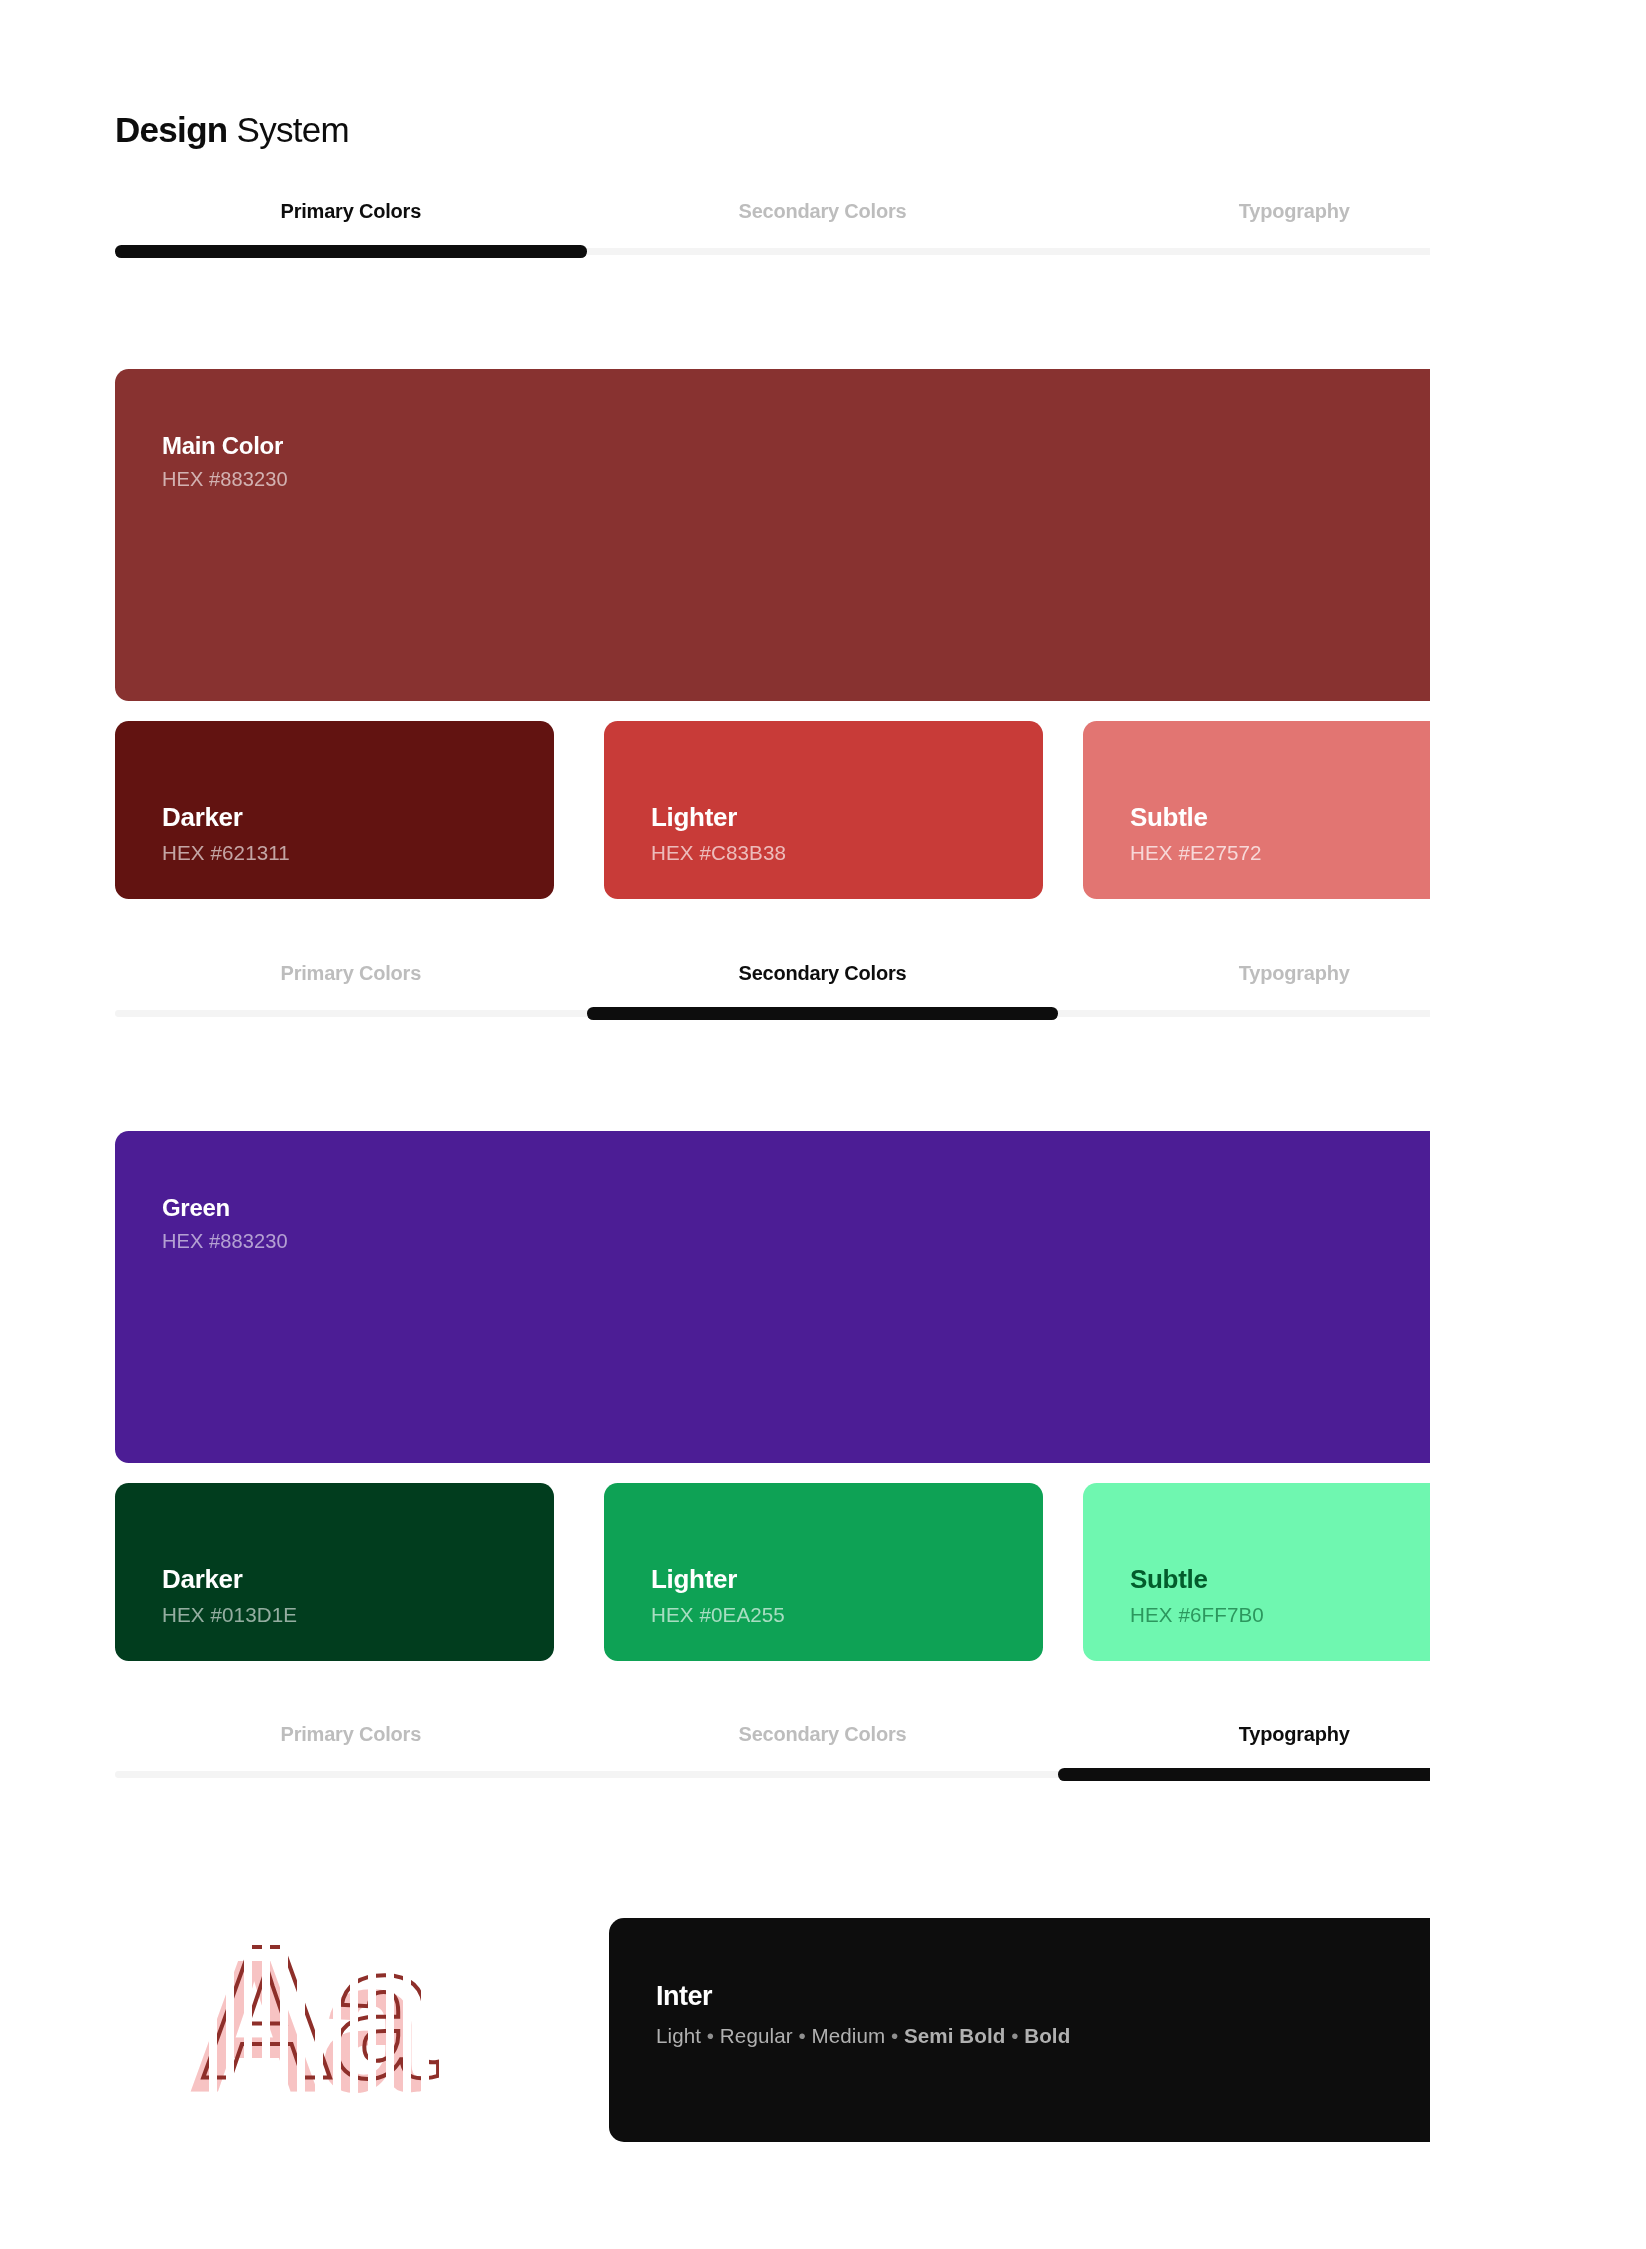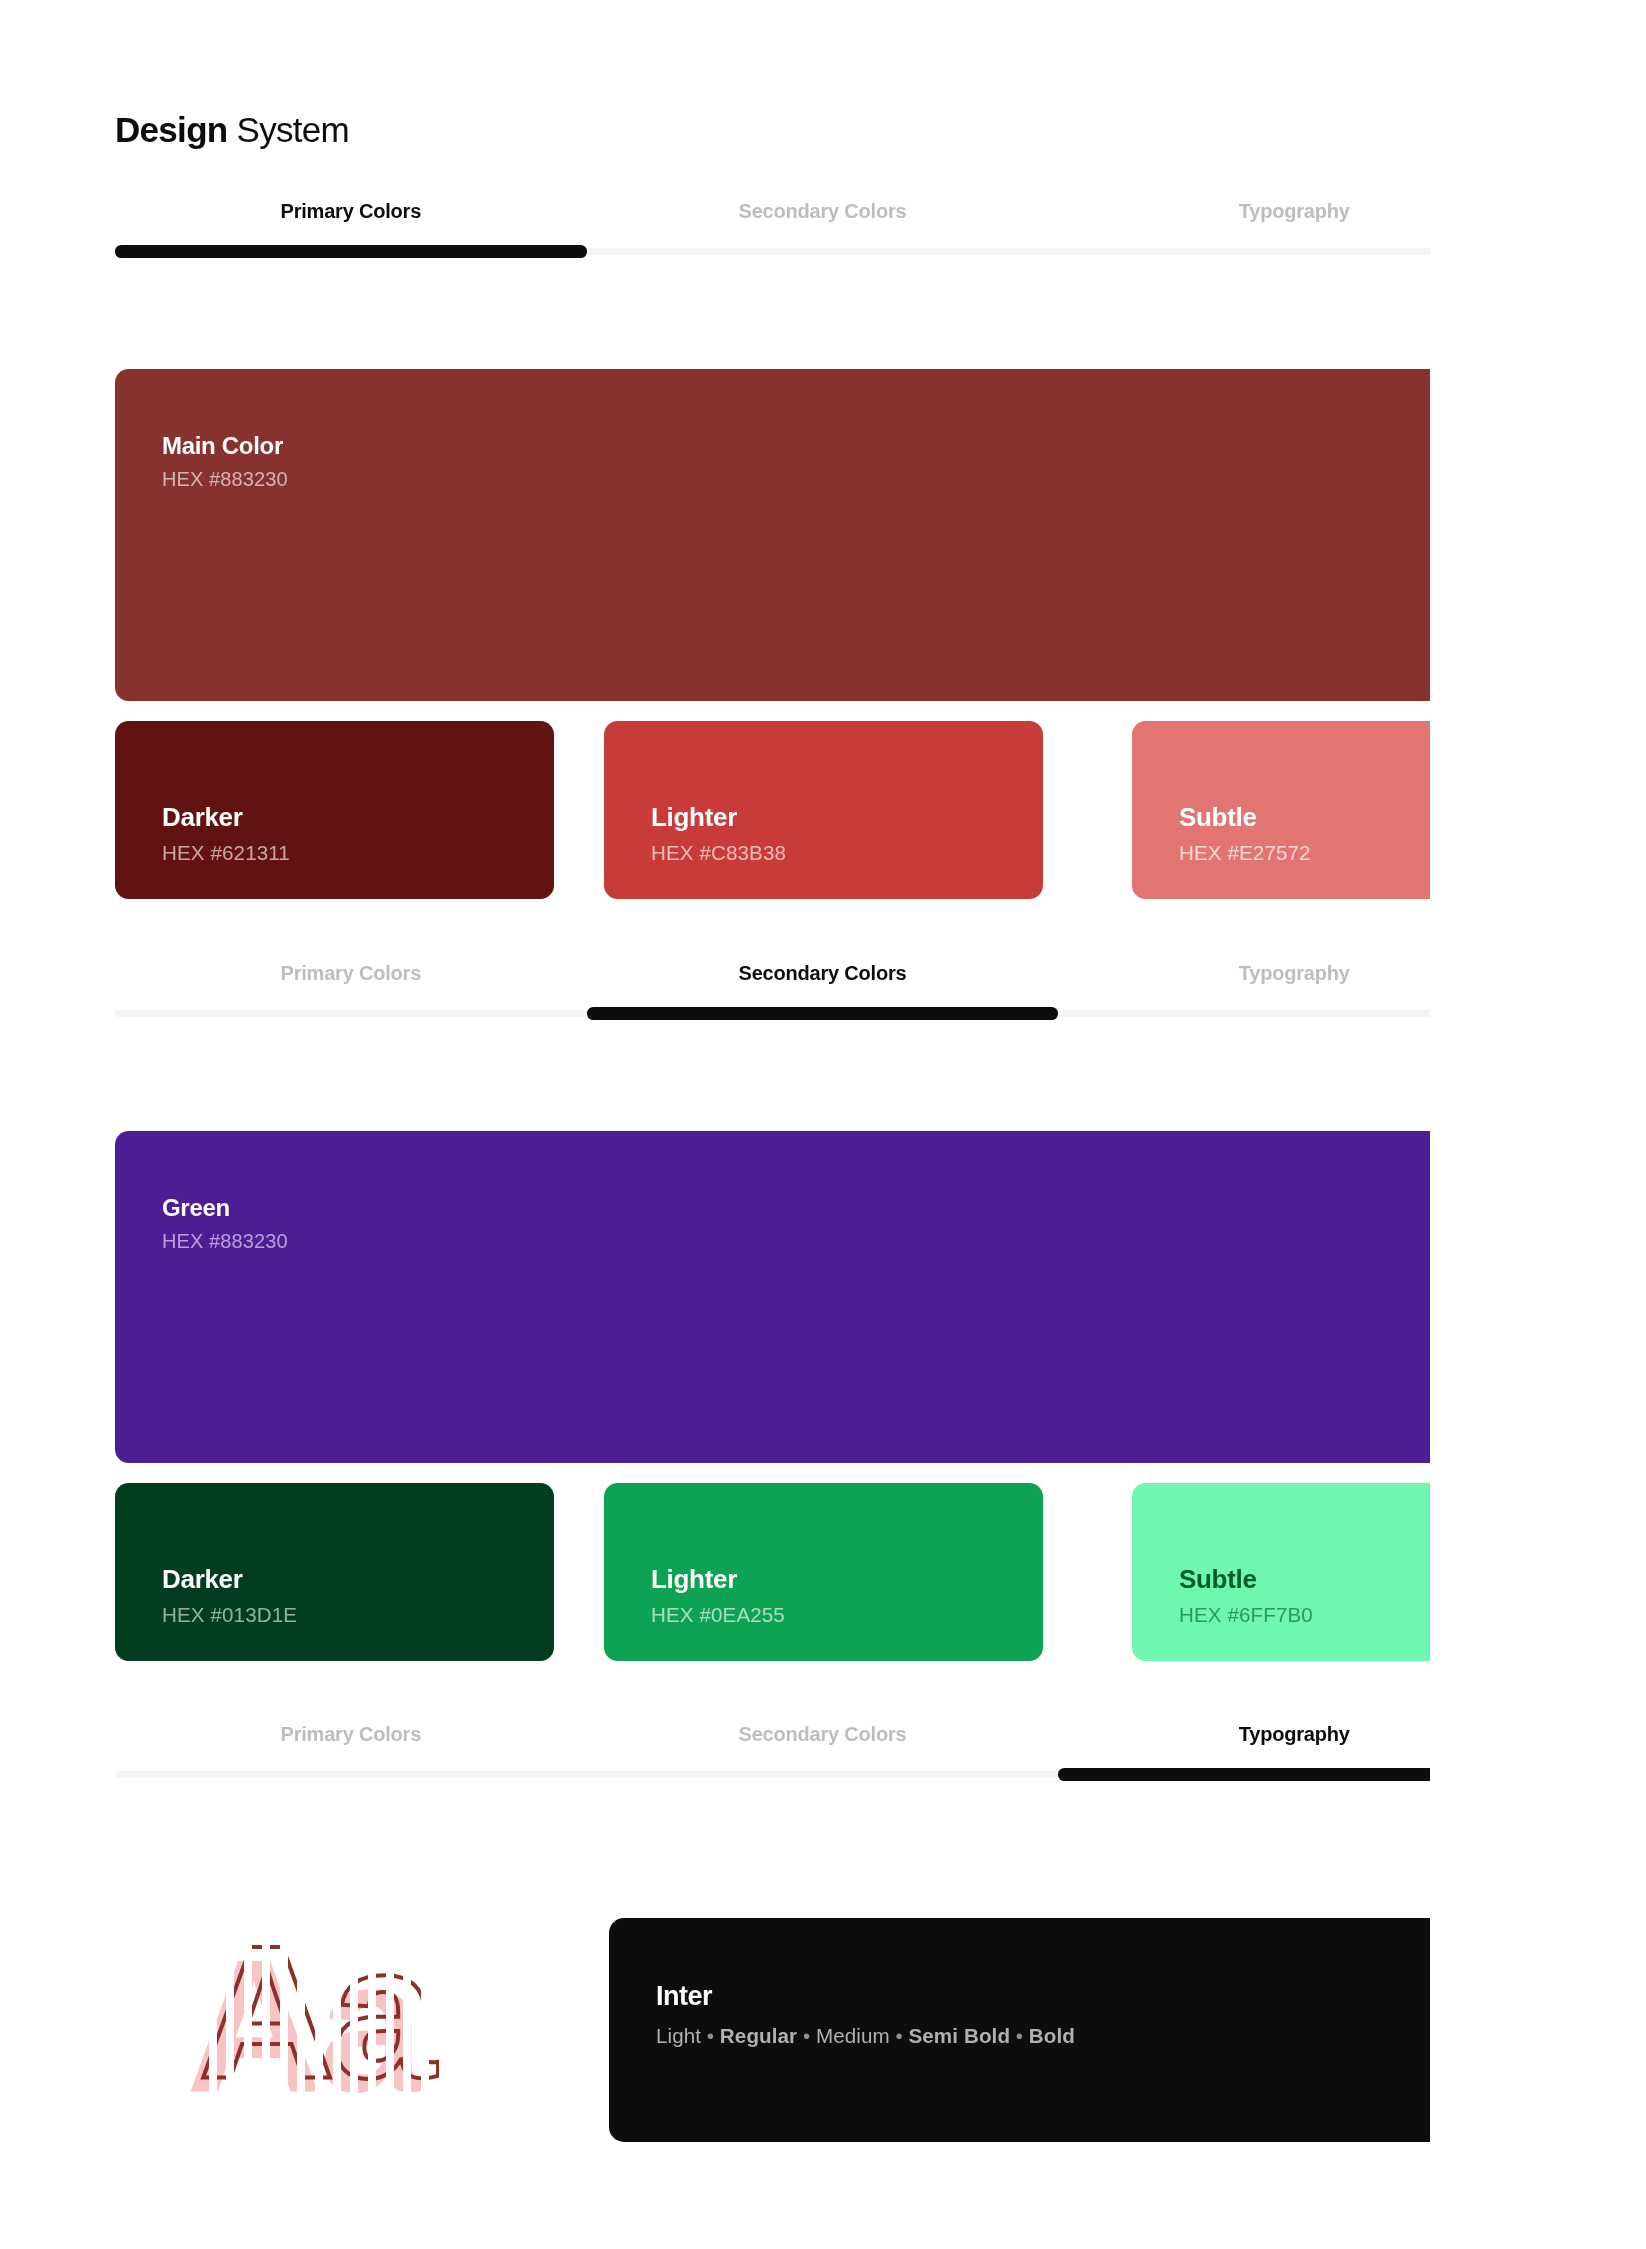--- a/index.html
+++ b/index.html
@@ -120,21 +120,21 @@
   .swatch.hero .sw-inner { left: 47px; top: 64px; }
   .swatch.hero .sw-name  { font-size: 24px; }
 
   
   .swatch.small { width: 439px; height: 178px; }
   .swatch.small .sw-inner { left: 47px; bottom: 34px; top: auto; }
   .swatch.small .sw-name { font-size: 26px; }
   .swatch.small .sw-hex  { font-size: 20.6px; margin-top: 11.4px; }
   .swatch.col-0 { left: 115px; }
   .swatch.col-1 { left: 604px; }
-  .swatch.col-2 { left: 1132px; }
+  .swatch.col-2 { left: 1083px; }
 
   
   .type-aa {
     position: absolute;
     left: 186px;
     top: 1904px;
     width: 343px;
     height: 269px;
   }
   .aa-layer {
@@ -201,21 +201,21 @@
   .tc-weights {
     margin-top: 15px;
     font-size: 20.6px;
     color: #b0b0b0;
     letter-spacing: 0.1px;
     line-height: 1.1;
     white-space: nowrap;
   }
   .tc-weights .w { color: #b0b0b0; }
   .tc-weights .w-light  { font-weight: 300; }
-  .tc-weights .w-reg    { font-weight: 700; }
+  .tc-weights .w-reg    { font-weight: 400; }
   .tc-weights .w-med    { font-weight: 500; }
   .tc-weights .w-semi   { font-weight: 600; }
   .tc-weights .w-bold   { font-weight: 700; }
   .tc-weights .sep      { color: #8f8f8f; padding: 0 5.7px; }
 </style>
 </head>
 <body>
 
 <div class="page">
 

